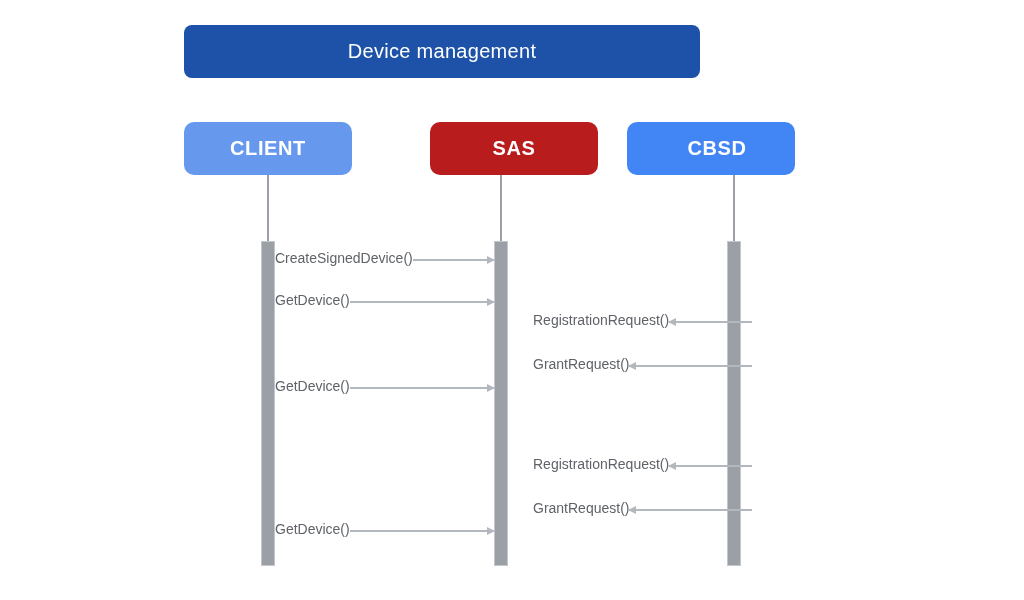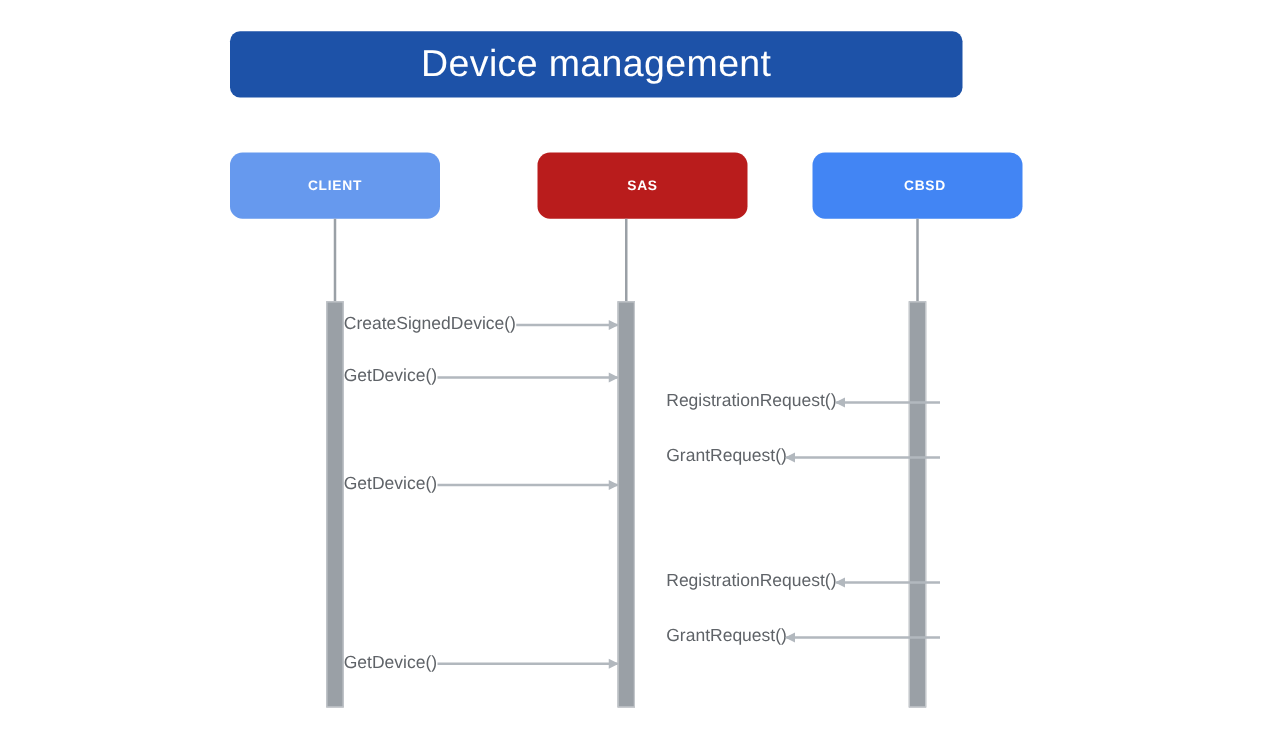--- a/index.html
+++ b/index.html
@@ -3,35 +3,35 @@
 <meta charset="utf-8">
 <style>
   * { margin: 0; padding: 0; box-sizing: border-box; }
   html, body { width: 1024px; height: 600px; background: #ffffff; overflow: hidden; }
   body { font-family: "Liberation Sans", "DejaVu Sans", sans-serif; position: relative; }
 
   .canvas { position: absolute; top: 0; left: 0; width: 1024px; height: 600px; background: #ffffff; }
 
   
   .title-bar {
-    position: absolute; left: 184px; top: 25px; width: 586px; height: 53px;
+    position: absolute; left: 184px; top: 25px; width: 516px; height: 53px;
     background: #1d52a8; border-radius: 8px;
     display: flex; align-items: center; justify-content: center;
-    color: #ffffff; font-size: 30px; font-weight: 400; letter-spacing: 0.3px;
+    color: #ffffff; font-size: 20px; font-weight: 400; letter-spacing: 0.3px;
   }
 
   
   .actor {
     position: absolute; top: 122px; width: 168px; height: 53px;
     border-radius: 10px; display: flex; align-items: center; justify-content: center;
-    color: #ffffff; font-size: 11px; font-weight: 700; letter-spacing: 0.6px;
+    color: #ffffff; font-size: 20px; font-weight: 700; letter-spacing: 0.6px;
   }
   .actor-client { left: 184px; background: #6699ee; }
   .actor-sas    { left: 430px; background: #b91c1c; }
-  .actor-cbsd   { left: 650px; background: #4285f4; padding-left: 12px; }
+  .actor-cbsd   { left: 627px; background: #4285f4; padding-left: 12px; }
 
   
   .lifeline {
     position: absolute; top: 175px; height: 66px; width: 2px; background: #9aa0a6;
   }
   .lifeline-client { left: 267px; }
   .lifeline-sas    { left: 500px; }
   .lifeline-cbsd   { left: 733px; }
 
   

